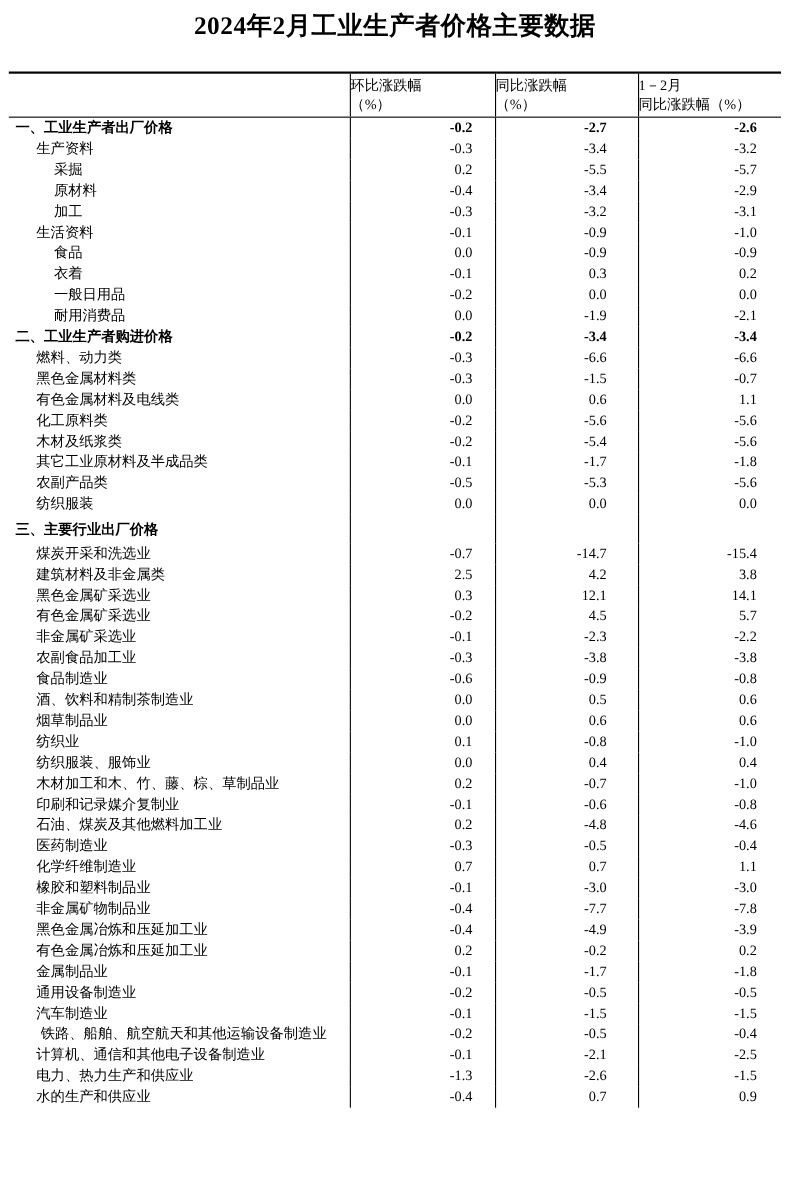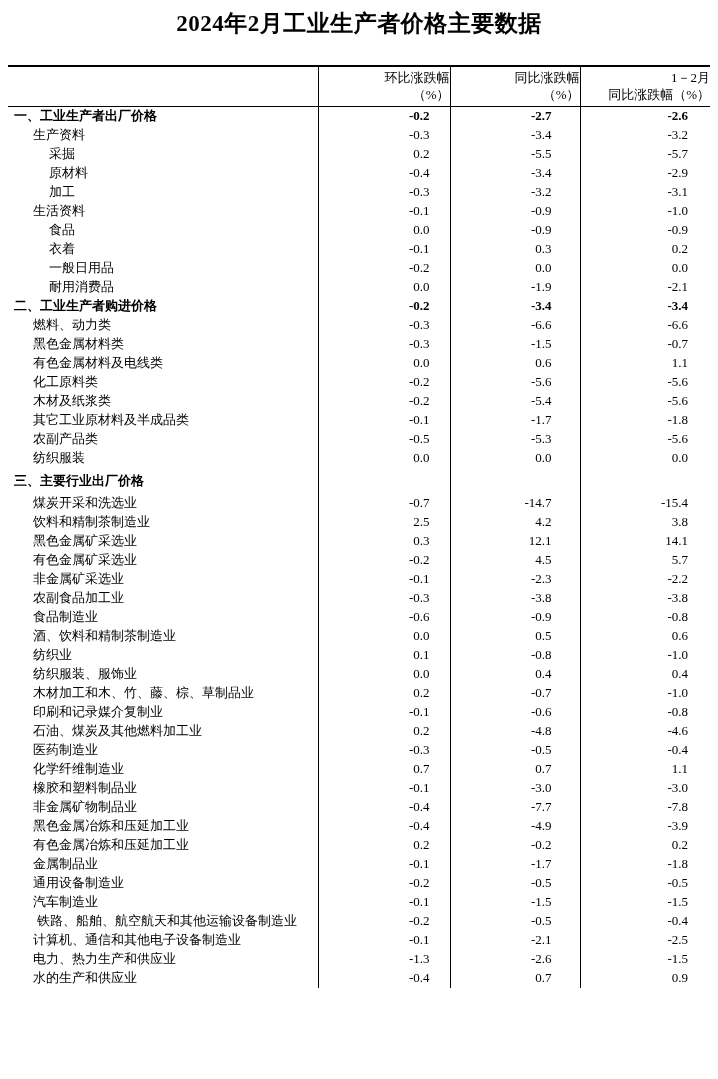--- a/index.html
+++ b/index.html
@@ -32,21 +32,21 @@
   }
   col.w1 { width: 310px; }
   col.w2 { width: 132px; }
   col.w3 { width: 130px; }
   col.w4 { width: 130px; }
 
   thead tr { height: 40px; }
   thead td {
     border-top: 2.5px solid #000;
     border-bottom: 1.7px solid #000;
-    text-align: right;
+    text-align: left;
     vertical-align: middle;
     font-size: 13px;
     line-height: 17px;
     padding: 0;
   }
   td.c2, td.c3, td.c4 { border-left: 1px solid #000; }
 
   tbody td {
     height: 19px;
     font-size: 13px;
@@ -218,21 +218,21 @@
         <td class="c3 v"></td>
         <td class="c4 v"></td>
       </tr>
       <tr>
         <td class="c1 ind1">煤炭开采和洗选业</td>
         <td class="c2 v">-0.7</td>
         <td class="c3 v">-14.7</td>
         <td class="c4 v">-15.4</td>
       </tr>
       <tr>
-        <td class="c1 ind1">饮料和精制茶制造业</td>
+        <td class="c1 ind1">建筑材料及非金属类</td>
         <td class="c2 v">2.5</td>
         <td class="c3 v">4.2</td>
         <td class="c4 v">3.8</td>
       </tr>
       <tr>
         <td class="c1 ind1">黑色金属矿采选业</td>
         <td class="c2 v">0.3</td>
         <td class="c3 v">12.1</td>
         <td class="c4 v">14.1</td>
       </tr>
@@ -260,20 +260,26 @@
         <td class="c3 v">-0.9</td>
         <td class="c4 v">-0.8</td>
       </tr>
       <tr>
         <td class="c1 ind1">酒、饮料和精制茶制造业</td>
         <td class="c2 v">0.0</td>
         <td class="c3 v">0.5</td>
         <td class="c4 v">0.6</td>
       </tr>
       <tr>
+        <td class="c1 ind1">烟草制品业</td>
+        <td class="c2 v">0.0</td>
+        <td class="c3 v">0.6</td>
+        <td class="c4 v">0.6</td>
+      </tr>
+      <tr>
         <td class="c1 ind1">纺织业</td>
         <td class="c2 v">0.1</td>
         <td class="c3 v">-0.8</td>
         <td class="c4 v">-1.0</td>
       </tr>
       <tr>
         <td class="c1 ind1">纺织服装、服饰业</td>
         <td class="c2 v">0.0</td>
         <td class="c3 v">0.4</td>
         <td class="c4 v">0.4</td>

